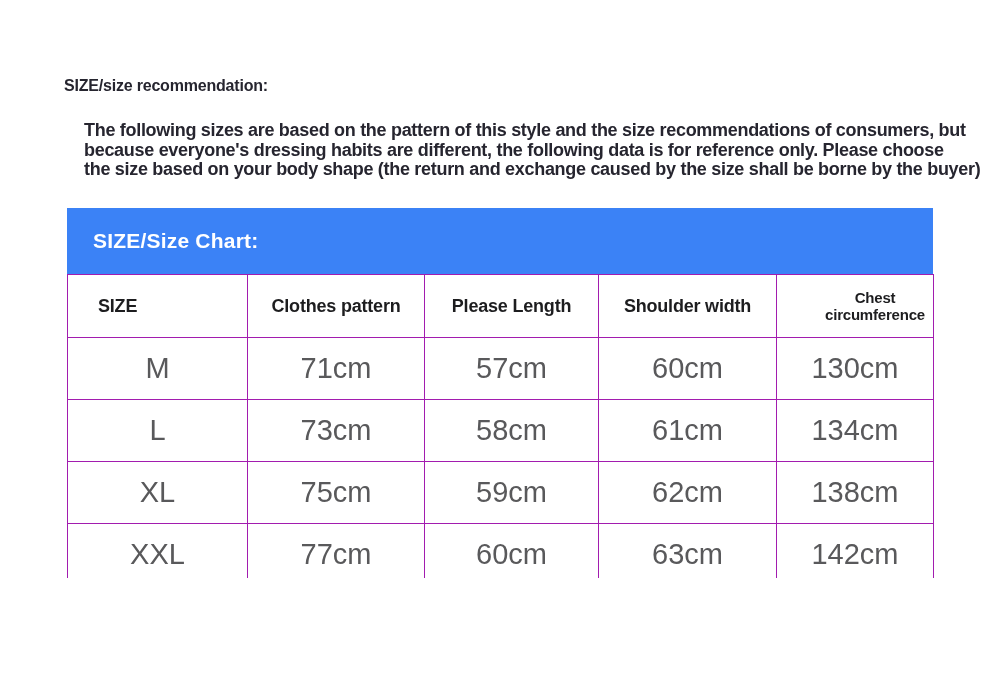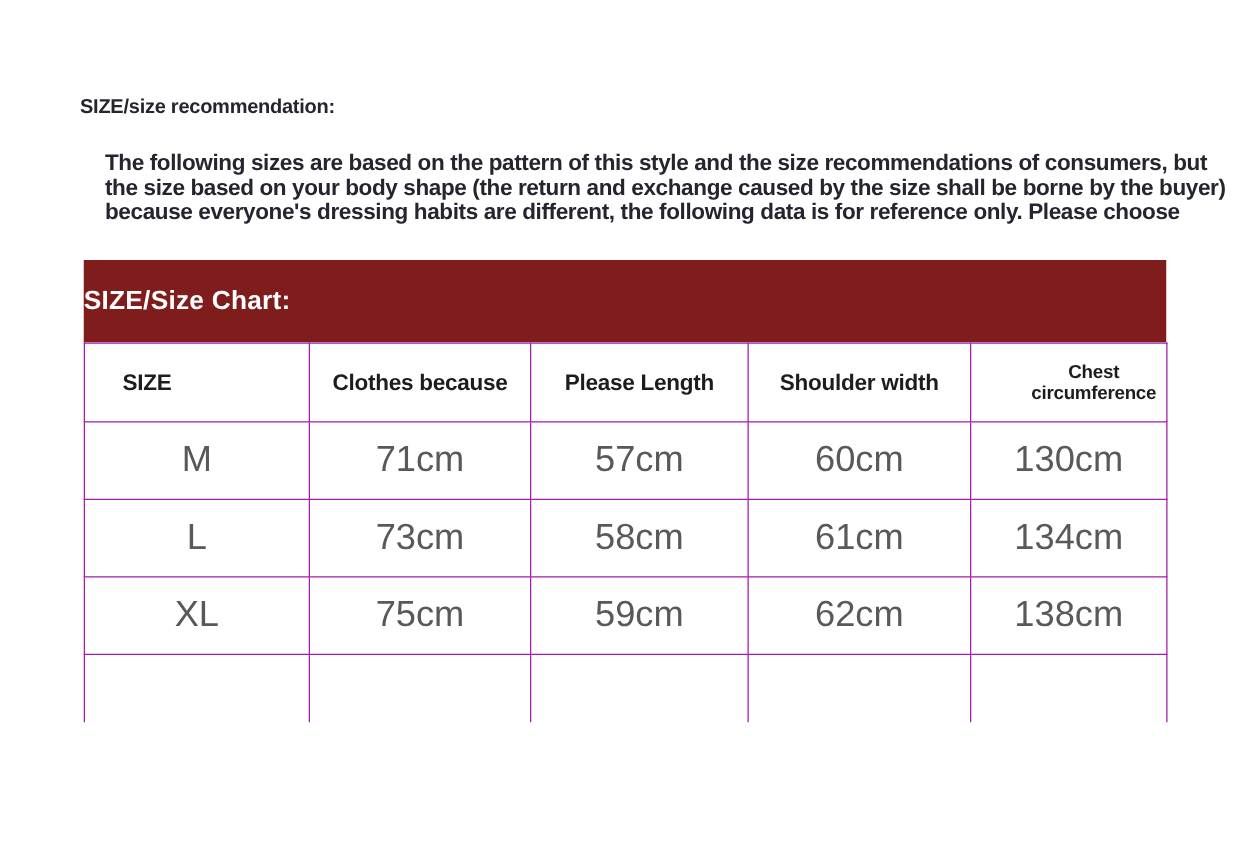--- a/index.html
+++ b/index.html
@@ -34,24 +34,24 @@
   }
   .intro .line { white-space: nowrap; }
   .size-chart {
     position: absolute;
     left: 67px;
     top: 208px;
     width: 866px;
   }
   .chart-titlebar {
     height: 66px;
-    background: #7f1d1d;
+    background: #3b82f6;
     display: flex;
     align-items: center;
-    padding-left: 0;
+    padding-left: 26px;
   }
   .chart-title {
     color: #ffffff;
     font-weight: bold;
     font-size: 21px;
     letter-spacing: 0.2px;
   }
   table.size-table {
     border-collapse: collapse;
     table-layout: fixed;
@@ -89,41 +89,41 @@
 </style>
 </head>
 <body>
 
 <div class="page">
 
   <div class="heading">SIZE/size recommendation:</div>
 
   <div class="intro">
     <div class="line">The following sizes are based on the pattern of this style and the size recommendations of consumers, but</div>
+    <div class="line">because everyone's dressing habits are different, the following data is for reference only. Please choose</div>
     <div class="line">the size based on your body shape (the return and exchange caused by the size shall be borne by the buyer)</div>
-    <div class="line">because everyone's dressing habits are different, the following data is for reference only. Please choose</div>
   </div>
 
   <div class="size-chart">
     <div class="chart-titlebar">
       <span class="chart-title">SIZE/Size Chart:</span>
     </div>
 
     <table class="size-table">
       <colgroup>
         <col style="width:180px">
         <col style="width:177px">
         <col style="width:174px">
         <col style="width:178px">
         <col style="width:157px">
       </colgroup>
       <thead>
         <tr>
           <th class="col-size">SIZE</th>
-          <th>Clothes because</th>
+          <th>Clothes pattern</th>
           <th>Please Length</th>
           <th>Shoulder width</th>
           <th class="col-chest">Chest circumference</th>
         </tr>
       </thead>
       <tbody>
         <tr>
           <td>M</td>
           <td>71cm</td>
           <td>57cm</td>
@@ -138,20 +138,27 @@
           <td>134cm</td>
         </tr>
         <tr>
           <td>XL</td>
           <td>75cm</td>
           <td>59cm</td>
           <td>62cm</td>
           <td>138cm</td>
         </tr>
         <tr>
+          <td>XXL</td>
+          <td>77cm</td>
+          <td>60cm</td>
+          <td>63cm</td>
+          <td>142cm</td>
+        </tr>
+        <tr>
           <td></td>
           <td></td>
           <td></td>
           <td></td>
           <td></td>
         </tr>
       </tbody>
     </table>
   </div>
 

